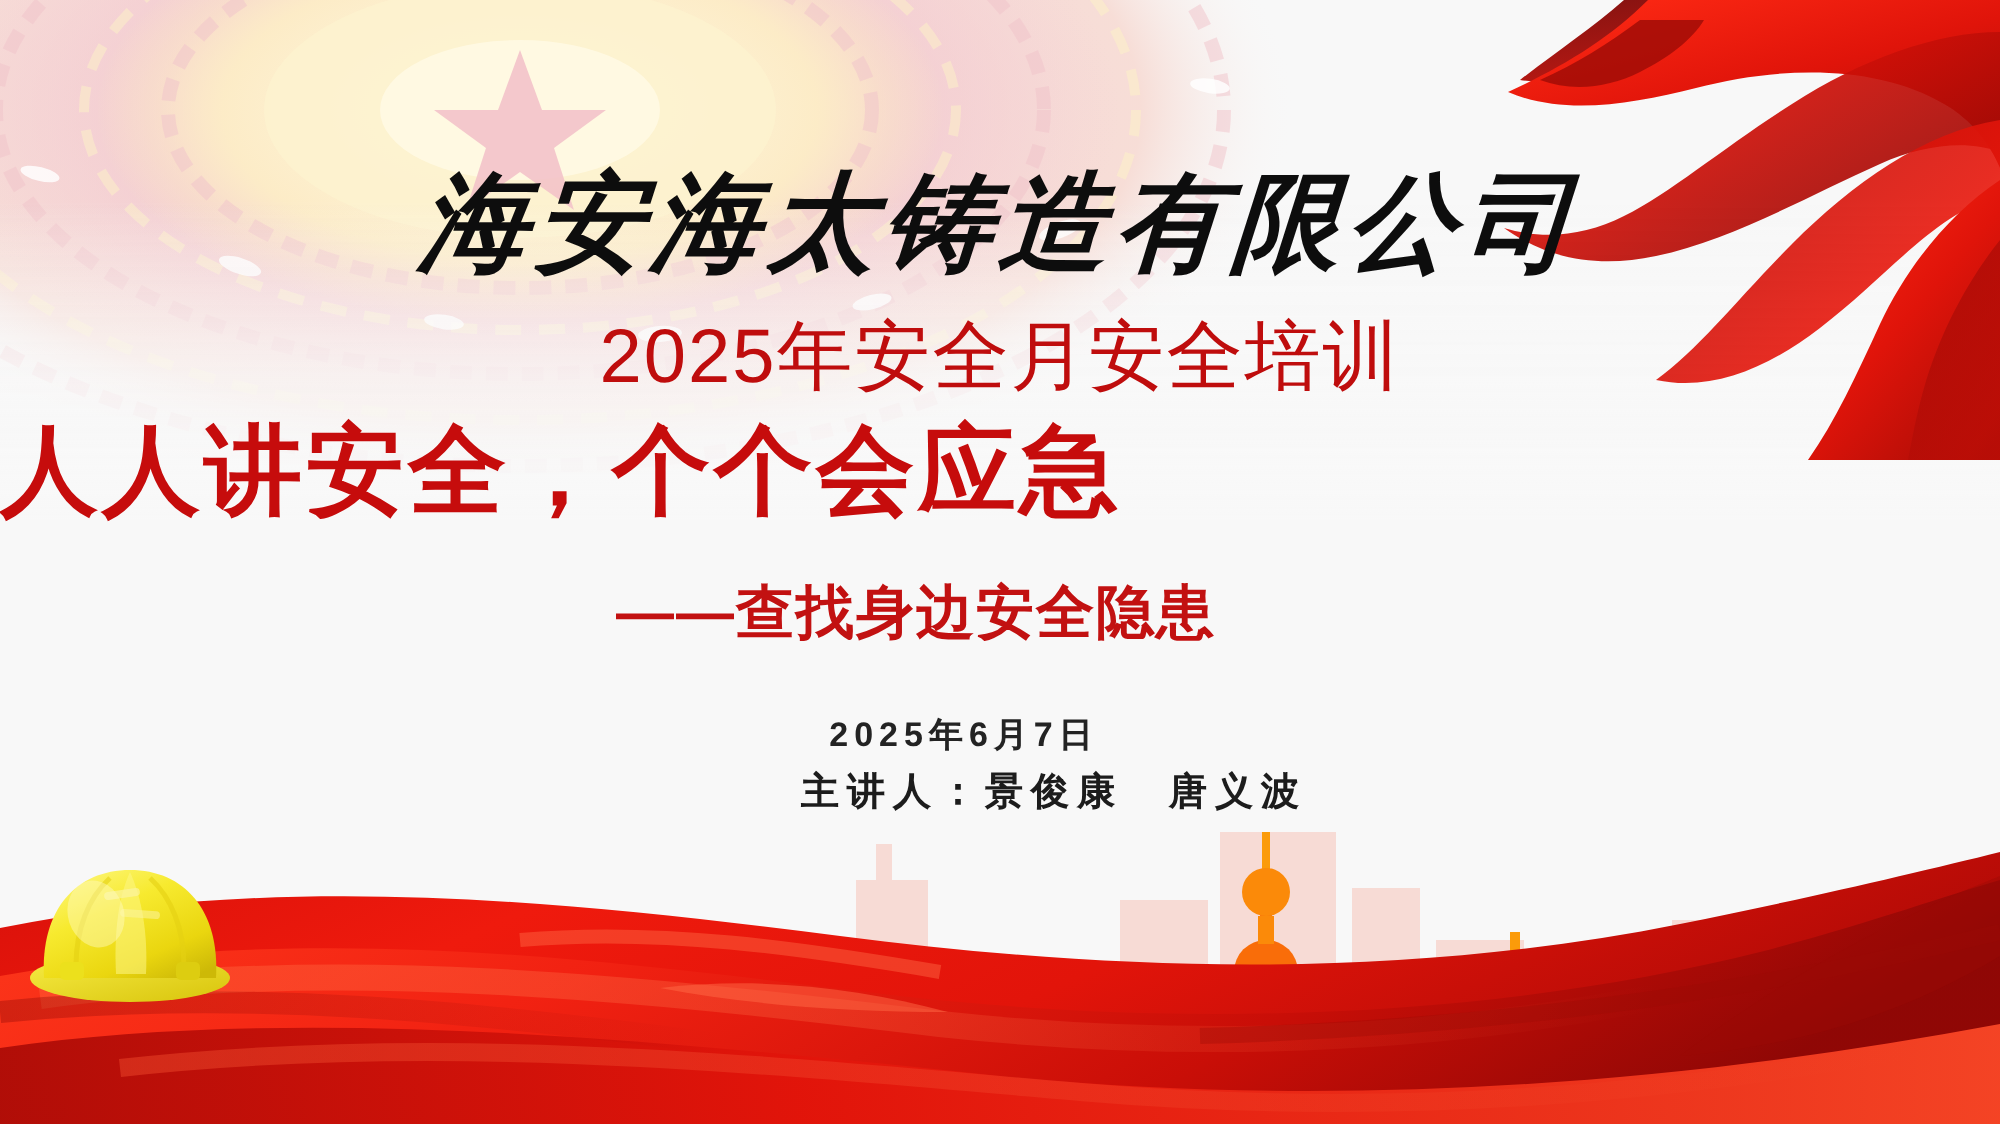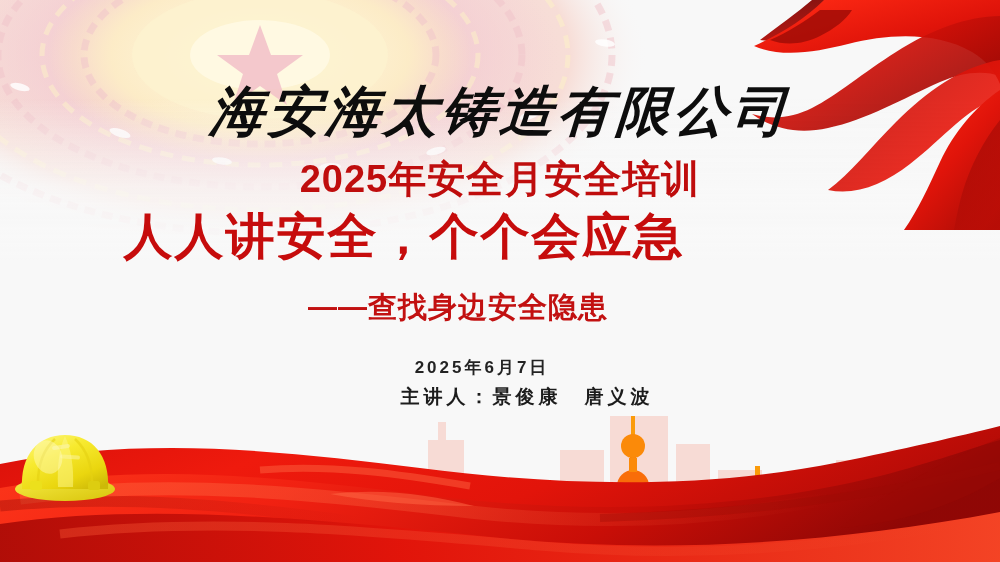--- a/index.html
+++ b/index.html
@@ -57,30 +57,30 @@
     font-size:54px;line-height:60px;
     letter-spacing:4px;
     color:#0d0d0d;
     white-space:nowrap;
     transform:skewX(-4deg);
   }
 
   .subtitle{
     position:absolute;left:0;top:157px;width:1000px;
     text-align:center;
-    font-weight:bold;
+    font-weight:normal;
     font-size:38px;line-height:44px;
     letter-spacing:1px;
     color:#bf0d0d;
     white-space:nowrap;
   }
 
   .slogan{
     position:absolute;left:0;top:207px;width:808px;
-    text-align:center;
+    text-align:left;
     font-weight:bold;
     font-size:49px;line-height:58px;
     letter-spacing:2px;
     color:#c60c0c;
     white-space:nowrap;
   }
 
   .tagline{
     position:absolute;left:0;top:289px;width:1000px;
     text-align:center;

